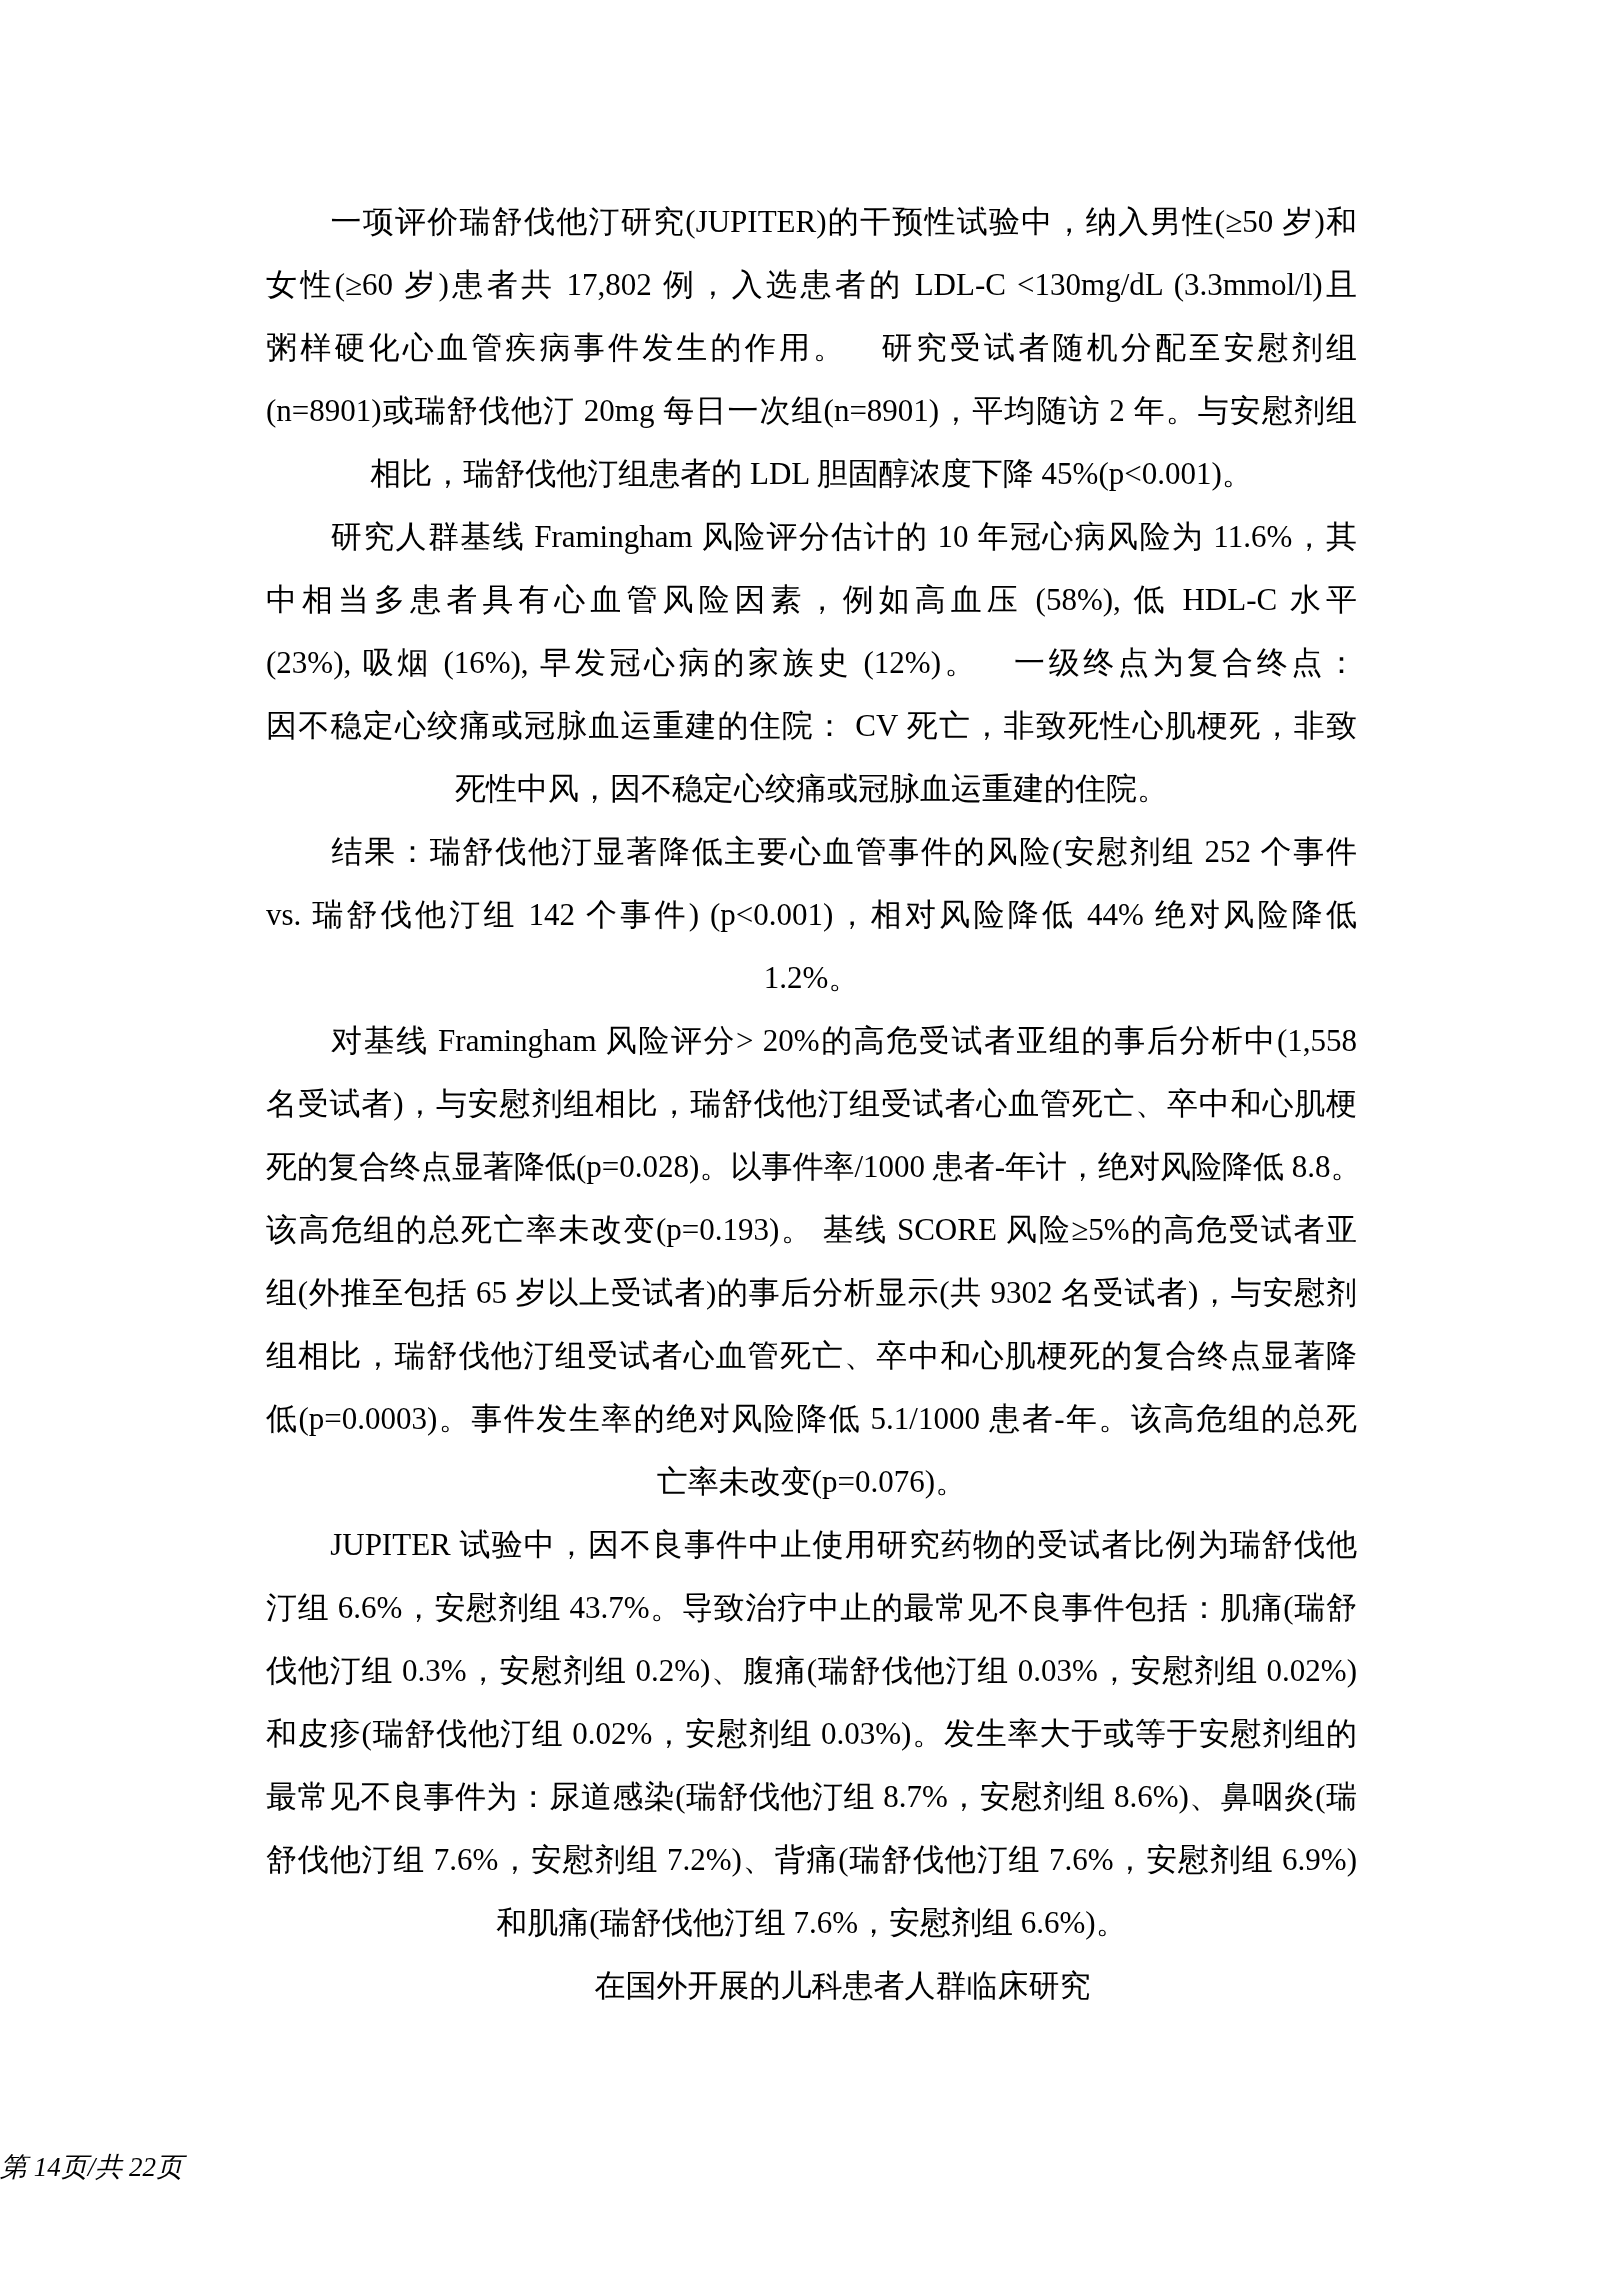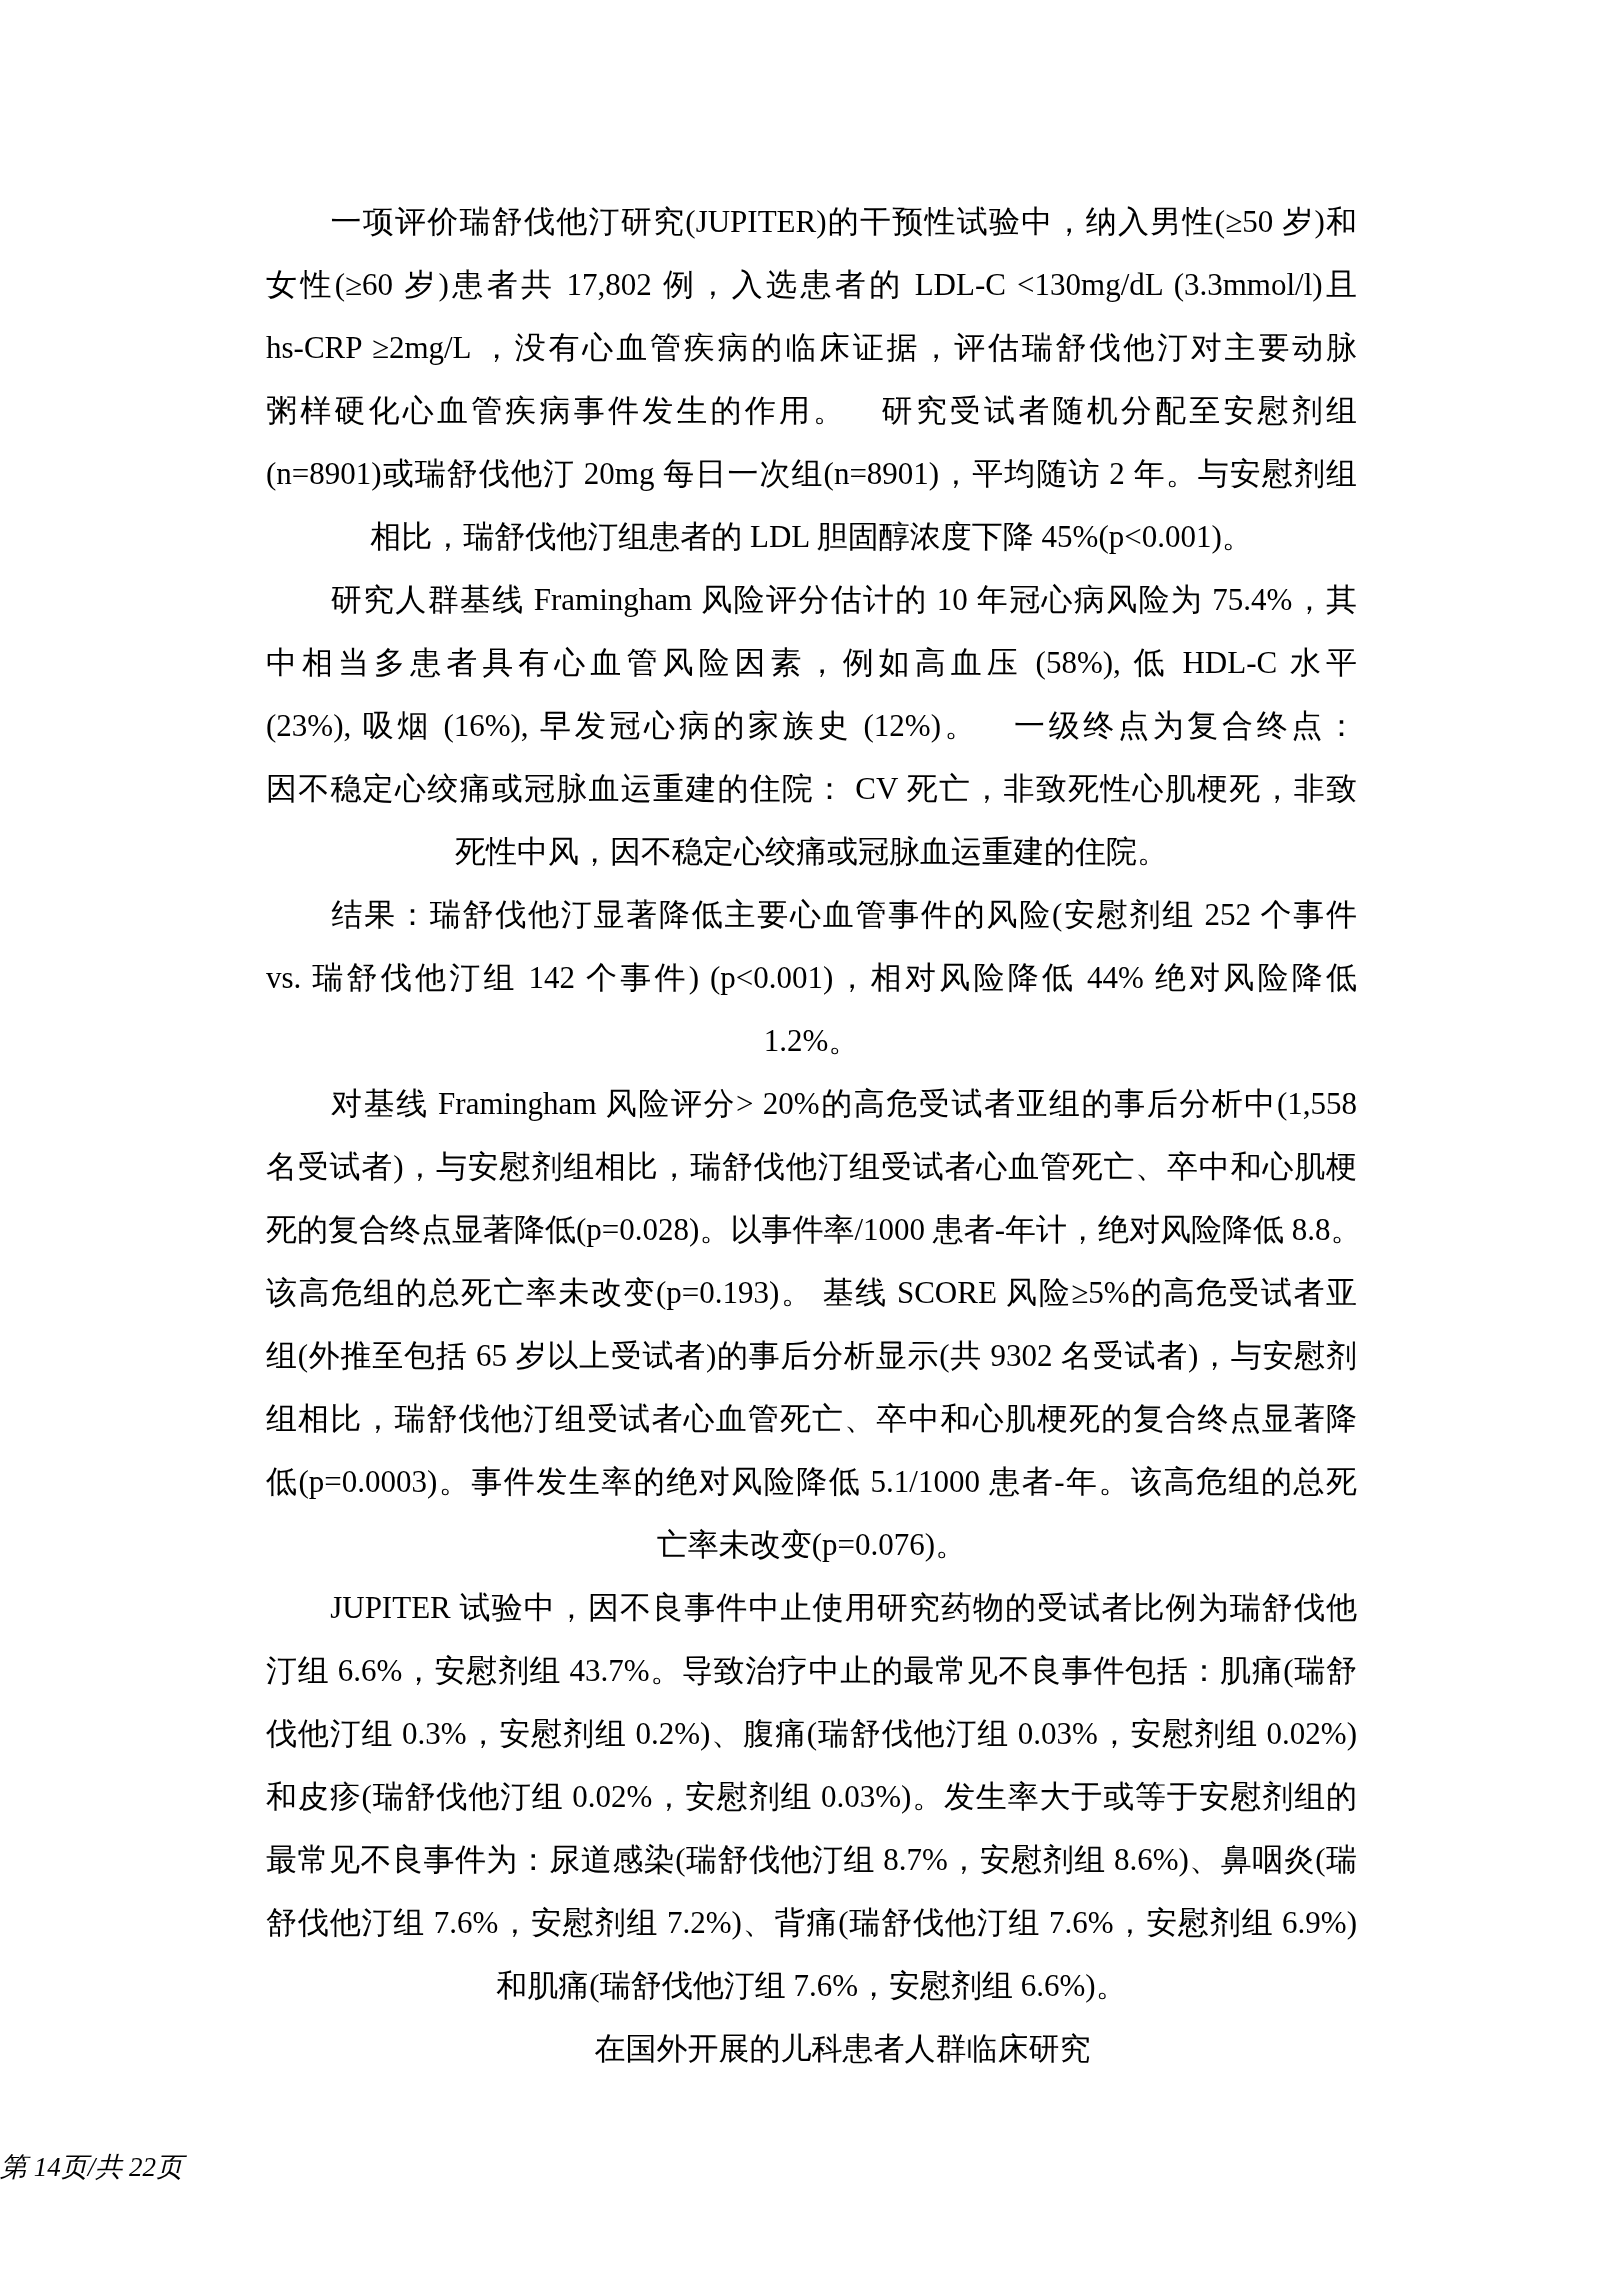--- a/index.html
+++ b/index.html
@@ -48,25 +48,24 @@
     font-style: italic;
   }
 </style>
 </head>
 <body>
 
 <div class="page">
   <div class="content">
       <div class="line just">　　一项评价瑞舒伐他汀研究(JUPITER)的干预性试验中，纳入男性(≥50 岁)和</div>
       <div class="line just">女性(≥60 岁)患者共 17,802 例，入选患者的 LDL-C &lt;130mg/dL (3.3mmol/l)且</div>
-      <div class="line just">hs-CRP ≥2mg/L ，没有心血管疾病的临床证据，评估瑞舒伐他汀对主要动脉</div>
       <div class="line just">粥样硬化心血管疾病事件发生的作用。　研究受试者随机分配至安慰剂组</div>
       <div class="line just">(n=8901)或瑞舒伐他汀 20mg 每日一次组(n=8901)，平均随访 2 年。与安慰剂组</div>
       <div class="line">相比，瑞舒伐他汀组患者的 LDL 胆固醇浓度下降 45%(p&lt;0.001)。</div>
-      <div class="line just">　　研究人群基线 Framingham 风险评分估计的 10 年冠心病风险为 75.4%，其</div>
+      <div class="line just">　　研究人群基线 Framingham 风险评分估计的 10 年冠心病风险为 11.6%，其</div>
       <div class="line just">中相当多患者具有心血管风险因素，例如高血压 (58%), 低 HDL-C 水平</div>
       <div class="line just">(23%), 吸烟 (16%), 早发冠心病的家族史 (12%)。　一级终点为复合终点：</div>
       <div class="line just">因不稳定心绞痛或冠脉血运重建的住院： CV 死亡，非致死性心肌梗死，非致</div>
       <div class="line">死性中风，因不稳定心绞痛或冠脉血运重建的住院。</div>
       <div class="line just">　　结果：瑞舒伐他汀显著降低主要心血管事件的风险(安慰剂组 252 个事件</div>
       <div class="line just">vs. 瑞舒伐他汀组 142 个事件) (p&lt;0.001)，相对风险降低 44% 绝对风险降低</div>
       <div class="line">1.2%。</div>
       <div class="line just">　　对基线 Framingham 风险评分&gt; 20%的高危受试者亚组的事后分析中(1,558</div>
       <div class="line just">名受试者)，与安慰剂组相比，瑞舒伐他汀组受试者心血管死亡、卒中和心肌梗</div>
       <div class="line just">死的复合终点显著降低(p=0.028)。以事件率/1000 患者-年计，绝对风险降低 8.8。</div>

